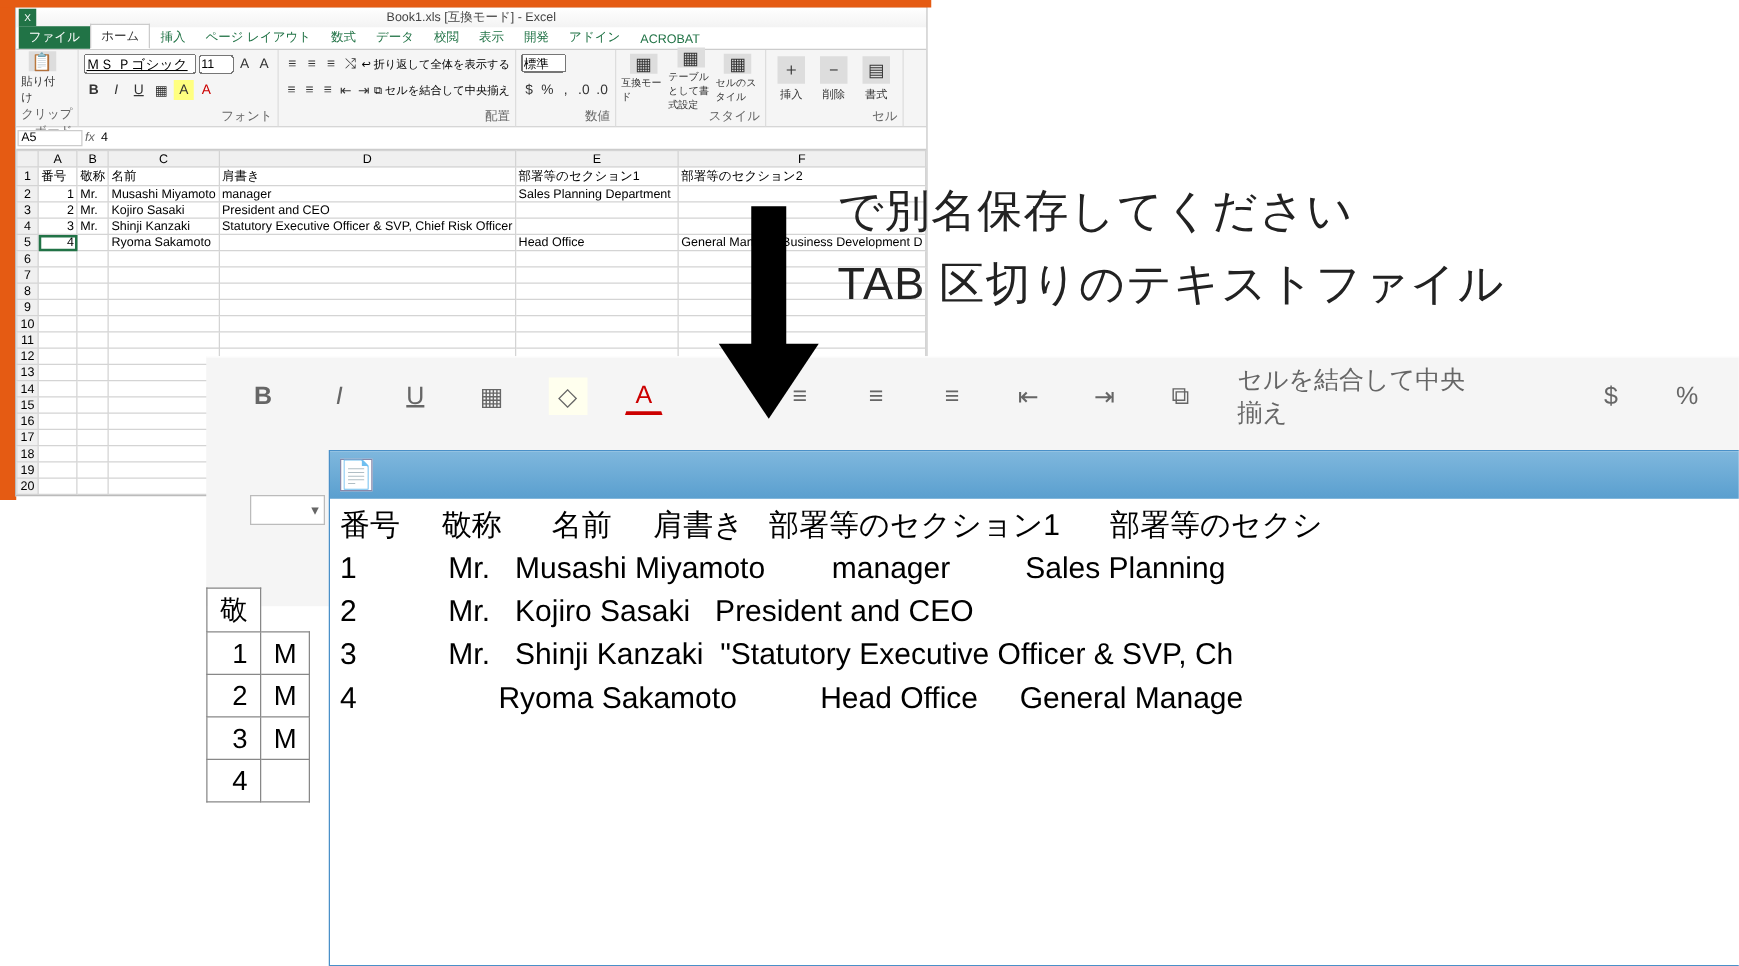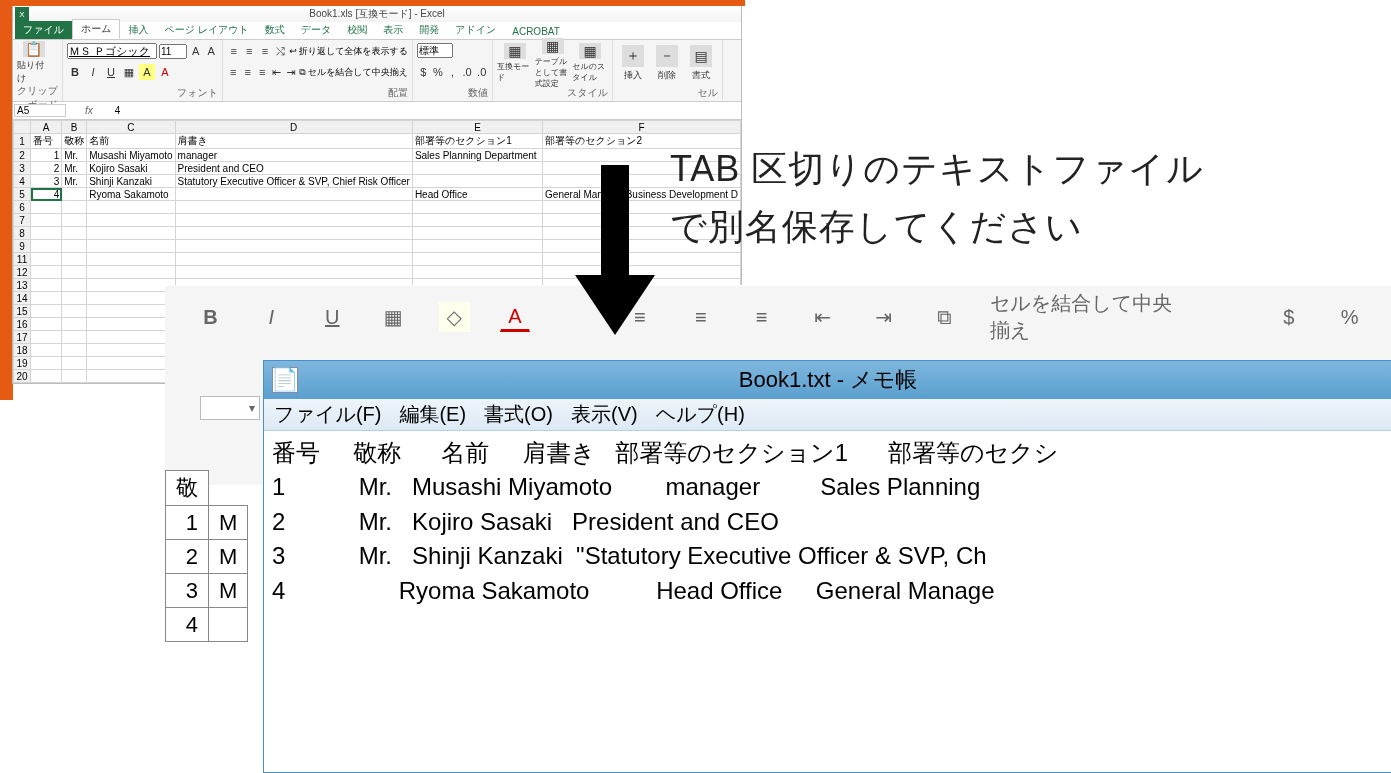--- a/index.html
+++ b/index.html
@@ -19,21 +19,21 @@
 .font-select { width: 90px; font-size: 11px; text-decoration: underline; }
 .size-select { width: 28px; font-size: 10px; }
 .btn-row { display:flex; gap:2px; align-items:center;}
 .rb-btn { width: 16px; height: 16px; display:flex; align-items:center; justify-content:center; font-size:11px; color:#333; cursor:pointer;}
 .rb-big { width: 34px; height: 40px; display:flex; flex-direction:column; align-items:center; justify-content:center; font-size:9px; color:#333; cursor:pointer; gap:2px;}
 .rb-big .ico { width:22px; height:22px; background:#ddd; display:flex; align-items:center; justify-content:center; font-size:14px;}
 .num-fmt { width:36px; font-size:10px;}
 .chk-row { font-size:9px; display:flex; align-items:center; gap:2px; white-space:nowrap;}
 .namebox-row { height:18px; display:flex; align-items:center; border-bottom:1px solid #ccc; background:#fff;}
 .namebox { width:52px; border:1px solid #ccc; font-size:10px; padding:0 2px; margin:1px;}
-.fx-label { font-style:italic; color:#666; padding:0 18px; font-size:10px;}
+.fx-label { font-style:italic; color:#666; padding:0 1px; font-size:10px;}
 .formula-bar { flex:1; font-size:10px; padding:0 4px;}
 .sheet { border-collapse: collapse; font-size: 10px; background:#fff;}
 .sheet th, .sheet td { border: 1px solid #d4d4d4; padding: 0 2px; height: 13px; }
 .sheet th { background:#f0f0f0; font-weight:normal; text-align:center;}
 .sheet .rowhdr { background:#f0f0f0; text-align:center; width:18px;}
 .sheet .colA{width:38px;} .sheet .colB{width:24px;} .sheet .colC{width:88px;}
 .sheet .colD{width:232px;} .sheet .colE{width:134px;} .sheet .colF{width:180px;}
 .sheet td { white-space:nowrap; overflow:hidden;}
 .selected-cell { outline: 2px solid #217346; outline-offset:-2px;}
 
@@ -292,20 +292,29 @@
     <tr>
           <th class="rowhdr">9</th>
           <td></td>
           <td></td>
           <td></td>
           <td></td>
           <td></td>
           <td></td>
         </tr>
     <tr>
+          <th class="rowhdr">10</th>
+          <td></td>
+          <td></td>
+          <td></td>
+          <td></td>
+          <td></td>
+          <td></td>
+        </tr>
+    <tr>
           <th class="rowhdr">11</th>
           <td></td>
           <td></td>
           <td></td>
           <td></td>
           <td></td>
           <td></td>
         </tr>
     <tr>
           <th class="rowhdr">12</th>
@@ -386,22 +395,22 @@
           <td></td>
           <td></td>
           <td></td>
           <td></td>
         </tr>
   </tbody>
     </table>
 </div>
 
 <div class="instruction">
+  <div>で別名保存してください</div>
   <div>TAB 区切りのテキストファイル</div>
-  <div>で別名保存してください</div>
 </div>
 
 <div class="arrow">
   <div class="shaft"></div>
   <div class="head"></div>
 </div>
 
 <div class="zoom-strip">
   <div class="zs-row">
     <span class="zs-icon">
@@ -463,27 +472,19 @@
           <td style="text-align:right;">4</td>
           <td></td>
         </tr>
   </tbody>
     </table>
 </div>
 
 <div class="notepad">
   <div class="np-titlebar">
     <span class="np-icon">📄</span>
-    <span>Book1.txt - メモ帳</span>
-  </div>
-  <div class="np-menu">
-    <span>ファイル(F)</span>
-    <span>編集(E)</span>
-    <span>書式(O)</span>
-    <span>表示(V)</span>
-    <span>ヘルプ(H)</span>
   </div>
   <div class="np-body"><span>番号     敬称      名前     肩書き   部署等のセクション1      部署等のセクシ</span>
 <span>1           Mr.   Musashi Miyamoto        manager         Sales Planning</span>
 <span>2           Mr.   Kojiro Sasaki   President and CEO</span>
 <span>3           Mr.   Shinji Kanzaki  "Statutory Executive Officer &amp; SVP, Ch</span>
 <span>4                 Ryoma Sakamoto          Head Office     General Manage</span></div>
 </div>
 
 </body></html>

